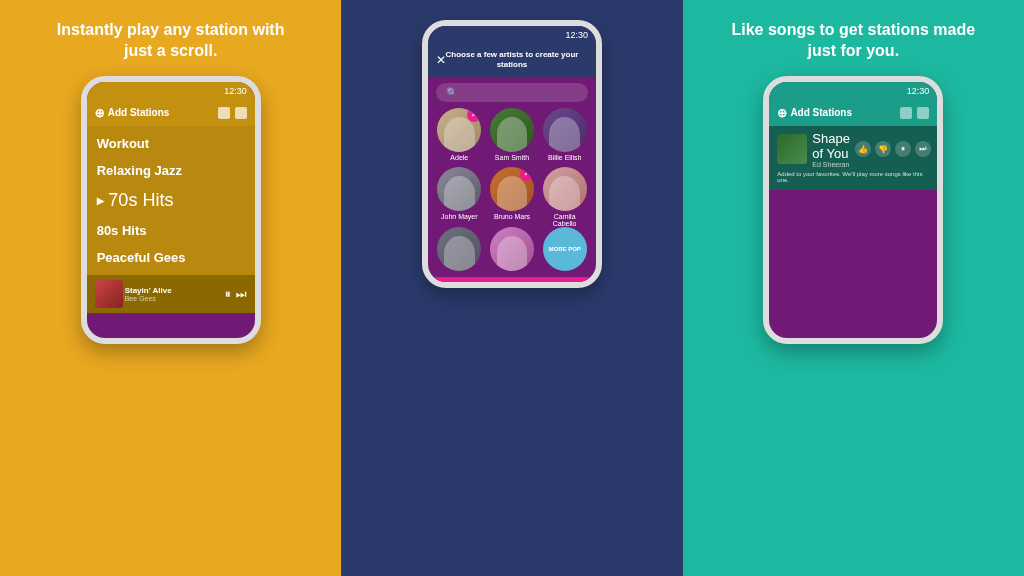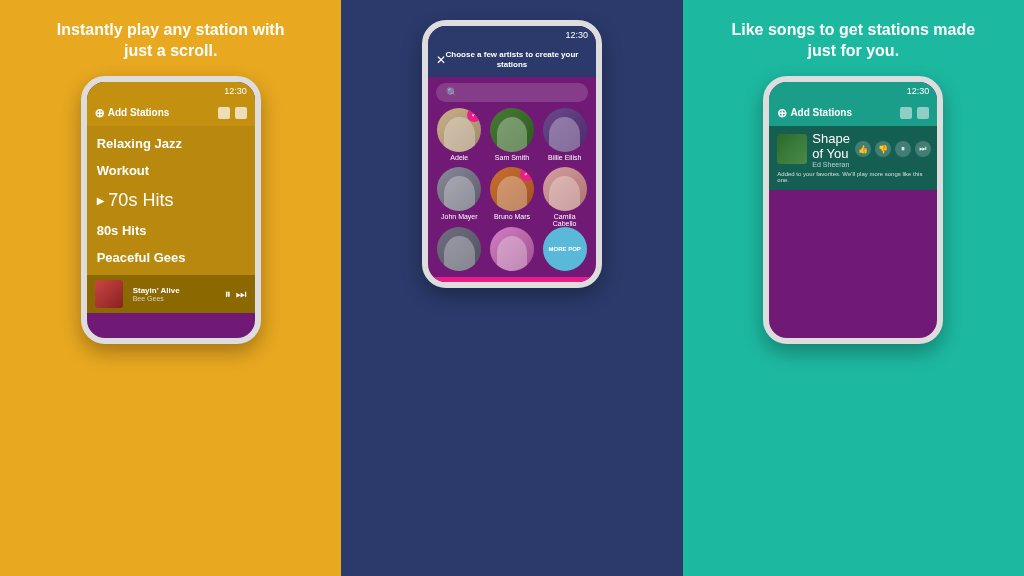--- a/index.html
+++ b/index.html
@@ -126,21 +126,21 @@
       content: '▶';
       font-size: 10px;
     }
 
     
     .now-playing {
       background: #8B6800;
       padding: 5px 8px;
       display: flex;
       align-items: center;
-      gap: 10px;
+      gap: 2px;
     }
 
     .album-art {
       width: 28px;
       height: 28px;
       background: #c44;
       border-radius: 3px;
       flex-shrink: 0;
     }
 
@@ -406,22 +406,22 @@
           <span style="font-size:12px;">⊕</span>
           <span>Add Stations</span>
         </div>
         <div class="app-bar-icons">
           <div class="icon-sm"></div>
           <div class="icon-sm"></div>
         </div>
       </div>
 
       <div class="station-list">
+        <div class="station-item">Workout</div>
         <div class="station-item">Relaxing Jazz</div>
-        <div class="station-item">Workout</div>
         <div class="station-item active">70s Hits</div>
         <div class="station-item">80s Hits</div>
         <div class="station-item">Peaceful Gees</div>
       </div>
 
       <div class="now-playing">
         <div class="album-art" style="background: linear-gradient(135deg,#cc4444,#882222);"></div>
         <div class="now-playing-info">
           <div class="now-playing-title">Stayin' Alive</div>
           <div class="now-playing-artist">Bee Gees</div>

